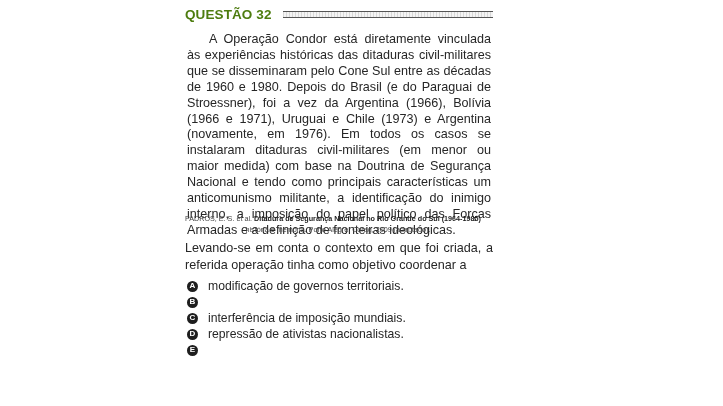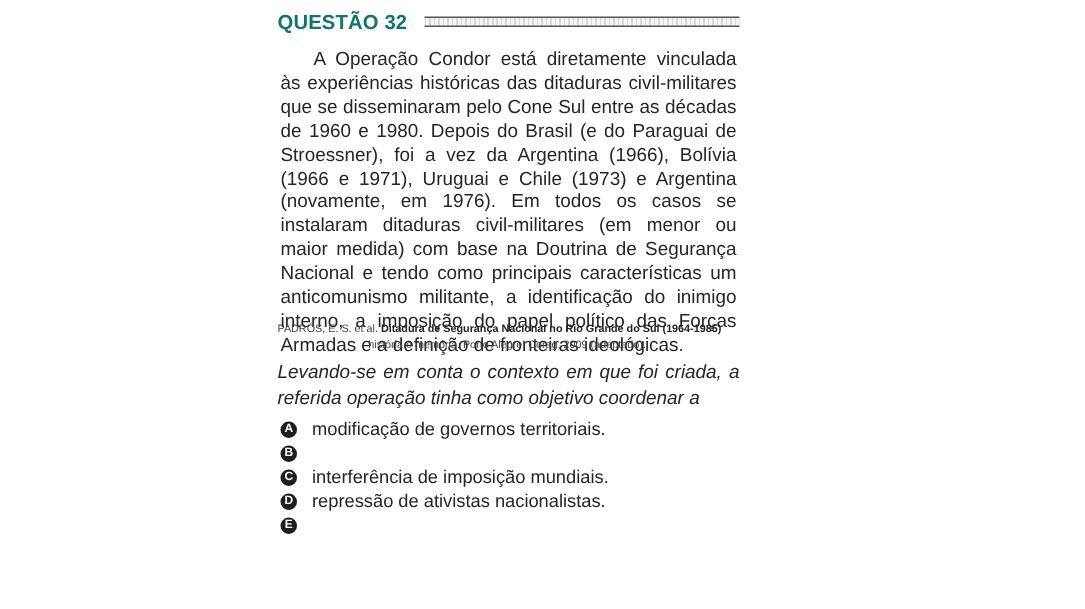--- a/index.html
+++ b/index.html
@@ -4,42 +4,42 @@
 <style>
   html, body { margin: 0; padding: 0; }
   body {
     width: 723px; height: 406px; background: #ffffff; position: relative; overflow: hidden;
     font-family: "Liberation Sans", sans-serif; color: #222222;
   }
   .page { position: absolute; left: 185px; top: 0; width: 308px; }
   .header { position: absolute; left: 0; top: 6px; width: 308px; height: 18px; }
   .title {
     position: absolute; left: 0; top: 0; font-weight: bold; font-size: 13.5px;
-    color: #0f766e; letter-spacing: 0.1px; line-height: 18px;
+    color: #4d7c0f; letter-spacing: 0.1px; line-height: 18px;
   }
   .rule {
     position: absolute; left: 98px; right: 0; top: 5px; height: 5px;
     border-top: 1.5px solid #555; border-bottom: 1.5px solid #555;
     background: repeating-linear-gradient(90deg, #d8d8d8 0 1px, #f4f4f4 1px 3px);
   }
   .body-text {
     position: absolute; left: 0; top: 30px; width: 308px;
     font-size: 12.6px; line-height: 15.9px; text-align: justify; color: #262626;
   }
   .body-text p { margin: 2px; text-indent: 22px; text-align-last: left; }
   .citation {
     position: absolute; left: 0; top: 213px; width: 308px; font-size: 7.2px;
     line-height: 11px; color: #444;
   }
   .citation .line1 { display: block; }
   .citation .line2 { display: block; text-align: center; padding-right: 2px; }
   .citation b { color: #222; }
   .question {
     position: absolute; left: 0; top: 240px; width: 308px; font-size: 12.6px;
-    line-height: 16.5px; text-align: justify; color: #262626; font-style: italic;
+    line-height: 16.5px; text-align: justify; color: #262626;
   }
   .question p { margin: 0; text-align-last: left; }
   .options { position: absolute; left: 0; top: 278px; width: 308px; margin: 0; padding: 0; list-style: none; }
   .option { display: flex; align-items: center; height: 16px; font-size: 12.2px; color: #262626; }
   .option-letter {
     width: 11px; height: 11px; border-radius: 50%; background: #1e1e1e; color: #fff;
     font-size: 8px; font-weight: bold; display: inline-flex; align-items: center;
     justify-content: center; margin-left: 2px; margin-right: 10px; line-height: 1; flex: 0 0 auto;
   }
 </style>

